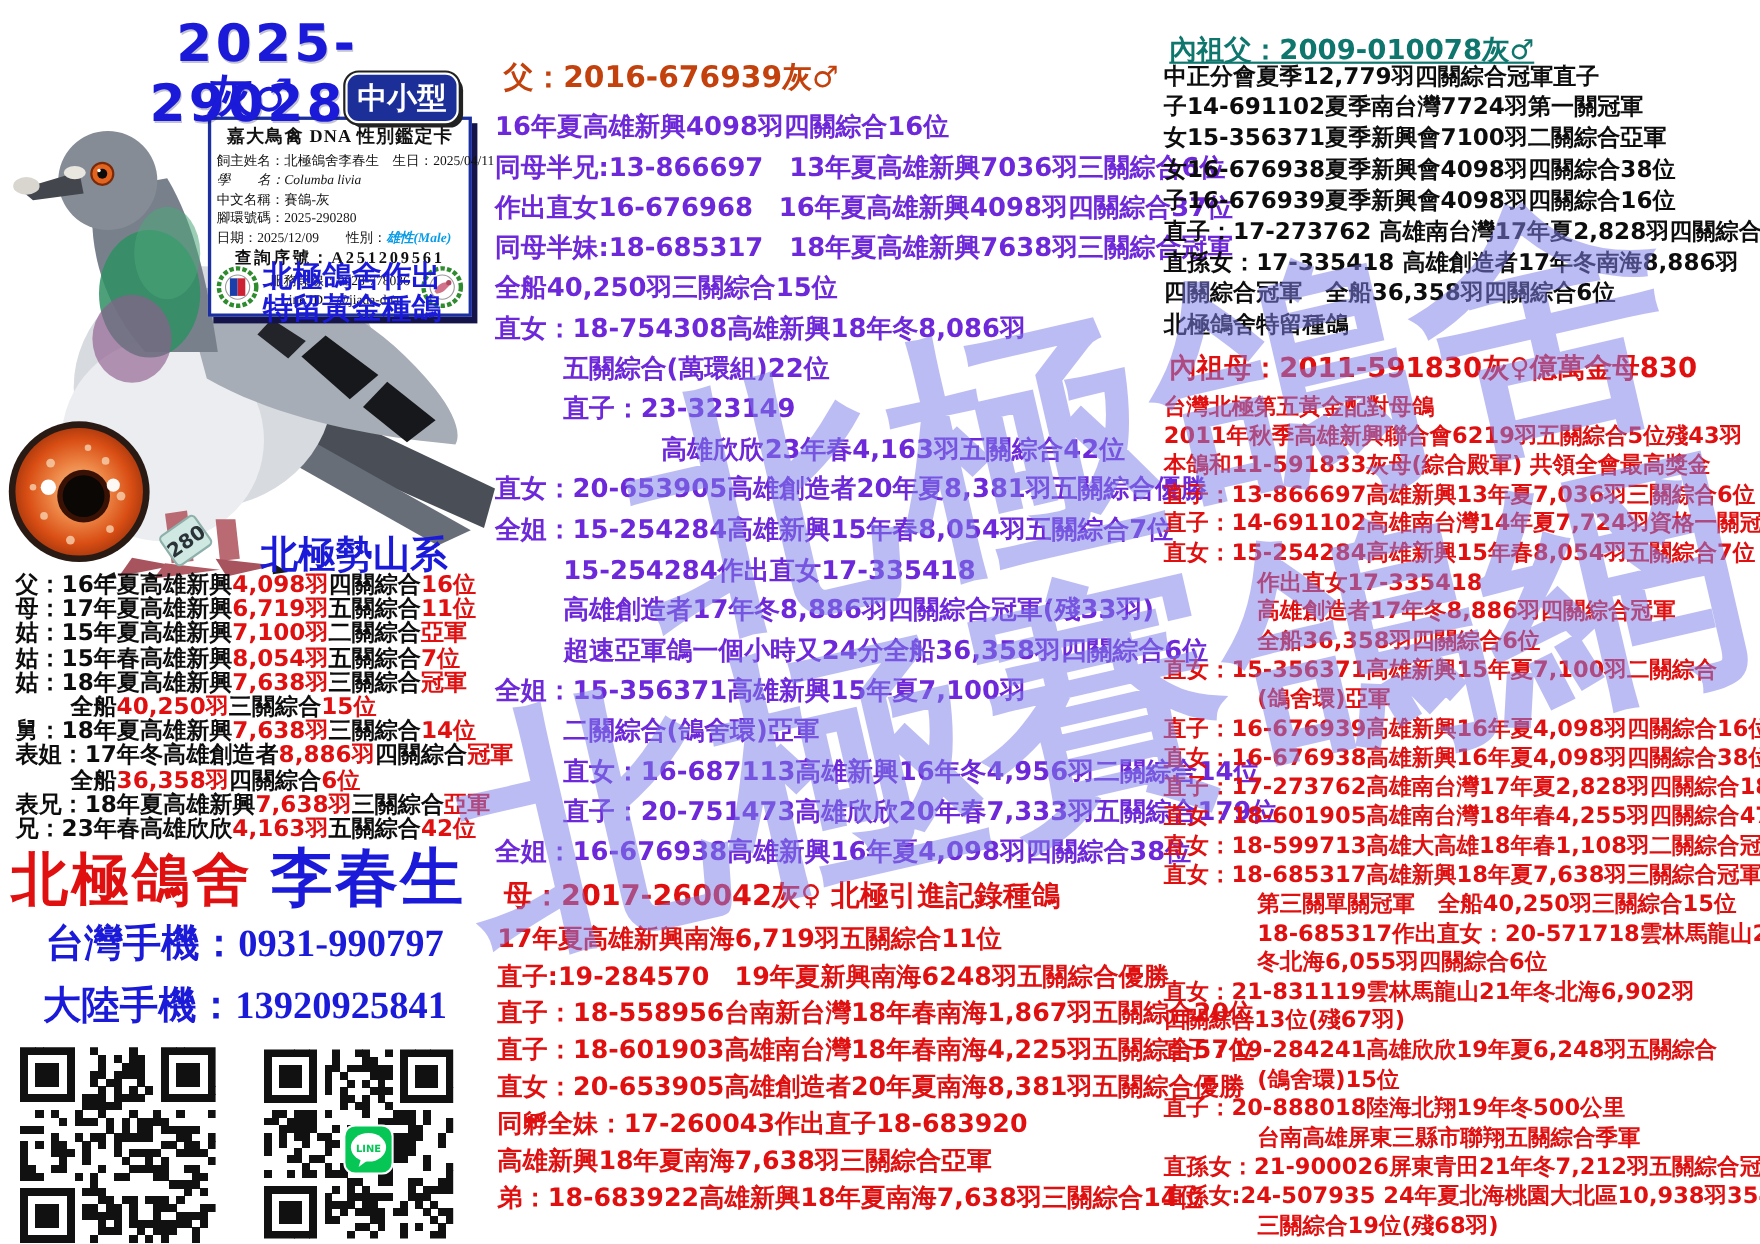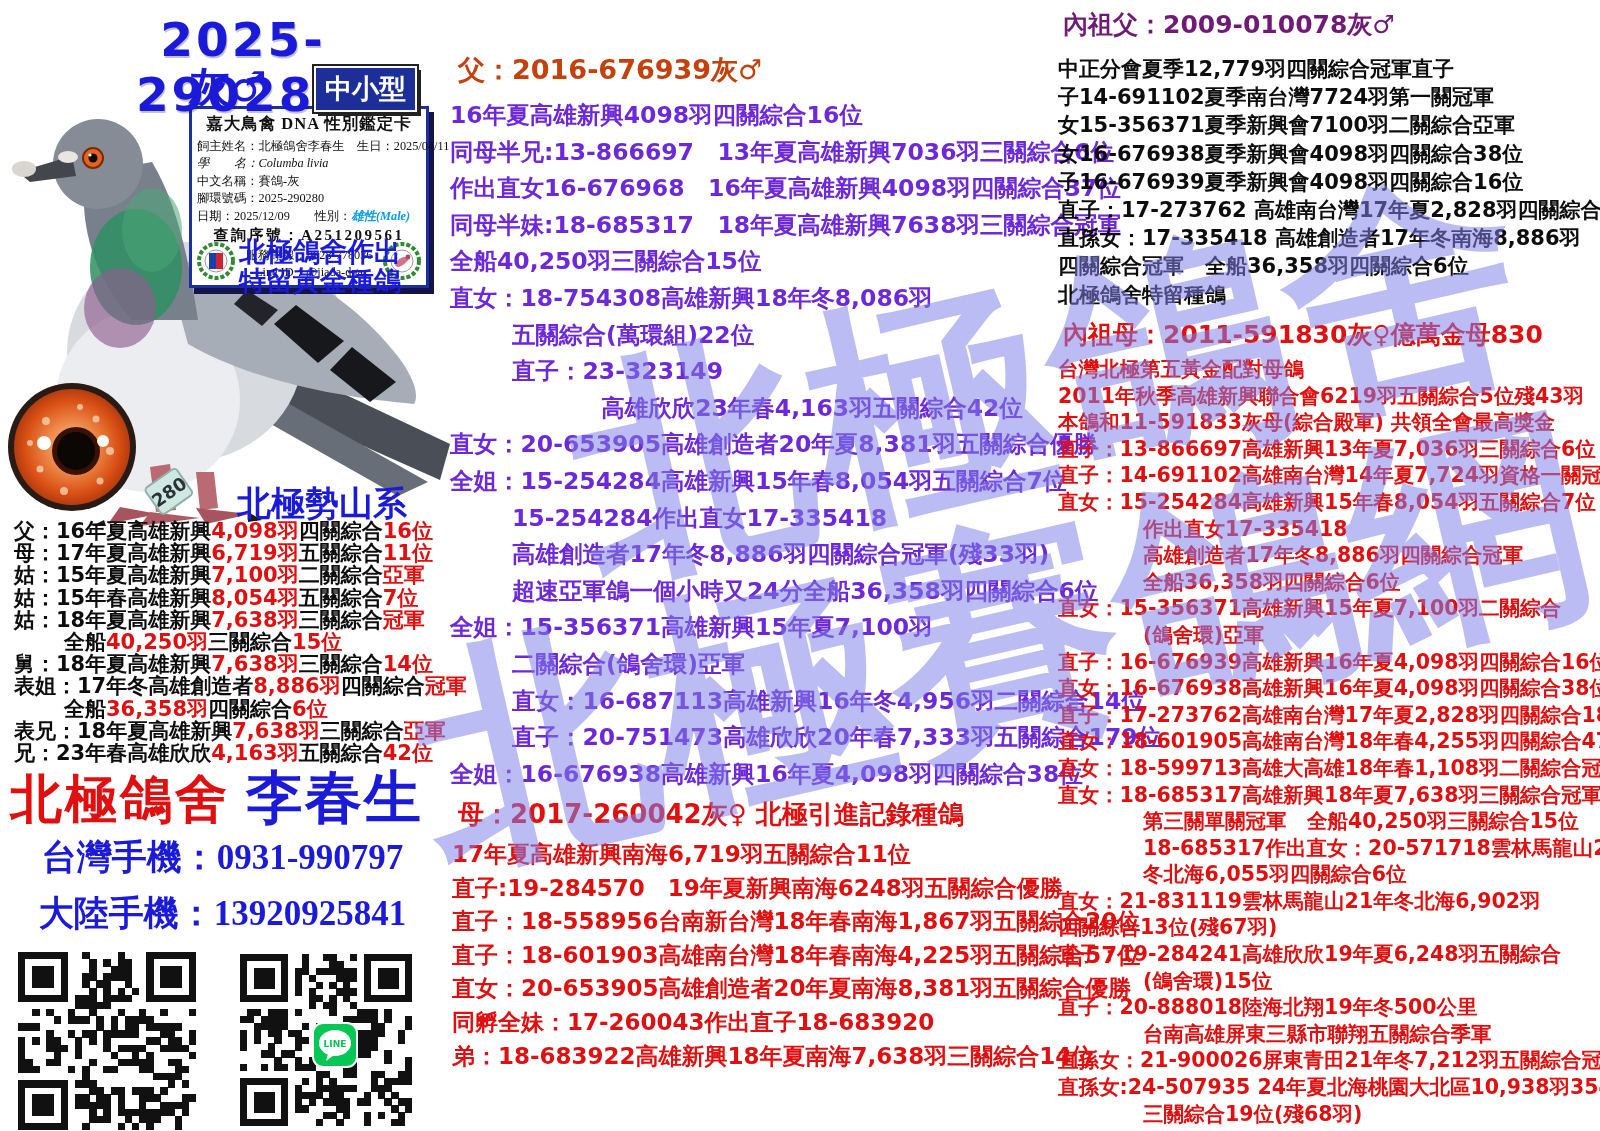--- a/index.html
+++ b/index.html
@@ -7,21 +7,21 @@
        font-family:"DejaVu Sans",sans-serif;color:#111;}
   .abs{position:absolute;}
 
   
   #ring-number{left:58px;top:12px;width:370px;text-align:center;font-size:47px;font-weight:bold;
     color:var(--blue,#1a1ad8);letter-spacing:3px;text-shadow:1px 2px 0 rgba(10,10,80,.25);z-index:6;}
   #sex-label{left:148px;top:60px;width:160px;text-align:center;font-size:41px;font-weight:bold;
     color:var(--blue,#1a1ad8);z-index:6;}
   #size-badge{left:314px;top:66px;background:var(--badge_bg,#1c2f99);color:#fff;font-size:27px;
     font-weight:bold;padding:3px 9px;border:2px solid #fff;box-shadow:0 0 0 2px #222,4px 4px 0 #222;
-    border-radius:0;z-index:6;}
+    border-radius:12px;z-index:6;}
   #pigeon-photo{left:0;top:52px;z-index:1;}
   #eye-photo{left:6px;top:381px;z-index:2;}
   #dna-card{left:189px;top:106px;width:224px;background:#fff;border:3px solid #1b2fa0;
     box-shadow:5px 6px 0 #14144a;z-index:5;padding:3px 5px 4px 5px;
     font-family:"Liberation Serif","DejaVu Serif",serif;}
   #dna-card .card-title{text-align:center;font-size:16.5px;font-weight:bold;letter-spacing:1px;margin:1px 0 3px 0;}
   #dna-card .card-row{font-size:12.3px;line-height:1.42;white-space:nowrap;}
   #dna-card .card-row.sn{font-size:15px;font-weight:bold;letter-spacing:2.5px;text-align:center;}
   #dna-card .card-row.ctr{text-align:center;}
   #dna-card .male{color:#089ce8;font-weight:bold;font-style:italic;}
@@ -50,21 +50,21 @@
 
   
   #father-title{left:458px;top:52px;font-size:27px;font-weight:bold;color:#c2410c;z-index:6;}
   #father-lines{left:450px;top:97px;width:600px;z-index:6;}
   #father-lines .pline{font-size:23.5px;font-weight:bold;color:#6d28d9;line-height:36.6px;white-space:nowrap;}
   #mother-title{left:458px;top:797px;font-size:26px;font-weight:bold;color:var(--red,#e01010);z-index:6;}
   #mother-lines{left:452px;top:838px;width:600px;z-index:6;}
   #mother-lines .pline{font-size:23px;font-weight:bold;color:var(--red,#e01010);line-height:33.6px;white-space:nowrap;}
 
   
-  #gf-title{left:1063px;top:8px;font-size:25px;font-weight:bold;color:#701a75;z-index:6;}
+  #gf-title{left:1063px;top:29px;font-size:25px;font-weight:bold;color:#0f766e;z-index:6;text-decoration:underline;}
   #gf-lines{left:1058px;top:55px;width:545px;z-index:6;}
   #gf-lines .pline{font-size:21px;font-weight:bold;color:#0d0d0d;line-height:28.2px;white-space:nowrap;}
   #gm-title{left:1063px;top:318px;font-size:25px;font-weight:bold;color:var(--red,#e01010);z-index:6;}
   #gm-lines{left:1058px;top:356px;width:545px;z-index:6;}
   #gm-lines .pline{font-size:20.5px;font-weight:bold;color:var(--red,#e01010);line-height:26.6px;white-space:nowrap;}
 
   
   #watermark{left:340px;top:420px;width:1500px;transform:rotate(-13deg);transform-origin:0 0;
     color:var(--watermark,#8484ec);opacity:.52;z-index:30;pointer-events:none;font-weight:bold;}
   #watermark .wm1{font-size:236px;line-height:1;letter-spacing:8px;margin-left:215px;white-space:nowrap;}
@@ -823,20 +823,21 @@
   </div>
 
 <div class="abs" id="mother-title">母：2017-260042灰♀  北極引進記錄種鴿</div>
 <div class="abs" id="mother-lines">
     <div class="pline">17年夏高雄新興南海6,719羽五關綜合11位</div>
     <div class="pline">直子:19-284570　19年夏新興南海6248羽五關綜合優勝</div>
     <div class="pline">直子：18-558956台南新台灣18年春南海1,867羽五關綜合20位</div>
     <div class="pline">直子：18-601903高雄南台灣18年春南海4,225羽五關綜合57位</div>
     <div class="pline">直女：20-653905高雄創造者20年夏南海8,381羽五關綜合優勝</div>
     <div class="pline">同孵全妹：17-260043作出直子18-683920</div>
+    <div class="pline">高雄新興18年夏南海7,638羽三關綜合亞軍</div>
     <div class="pline">弟：18-683922高雄新興18年夏南海7,638羽三關綜合14位</div>
   </div>
 
 <div class="abs" id="gf-title">內祖父：2009-010078灰♂</div>
 <div class="abs" id="gf-lines">
     <div class="pline">中正分會夏季12,779羽四關綜合冠軍直子</div>
     <div class="pline">子14-691102夏季南台灣7724羽第一關冠軍</div>
     <div class="pline">女15-356371夏季新興會7100羽二關綜合亞軍</div>
     <div class="pline">女16-676938夏季新興會4098羽四關綜合38位</div>
     <div class="pline">子16-676939夏季新興會4098羽四關綜合16位</div>

